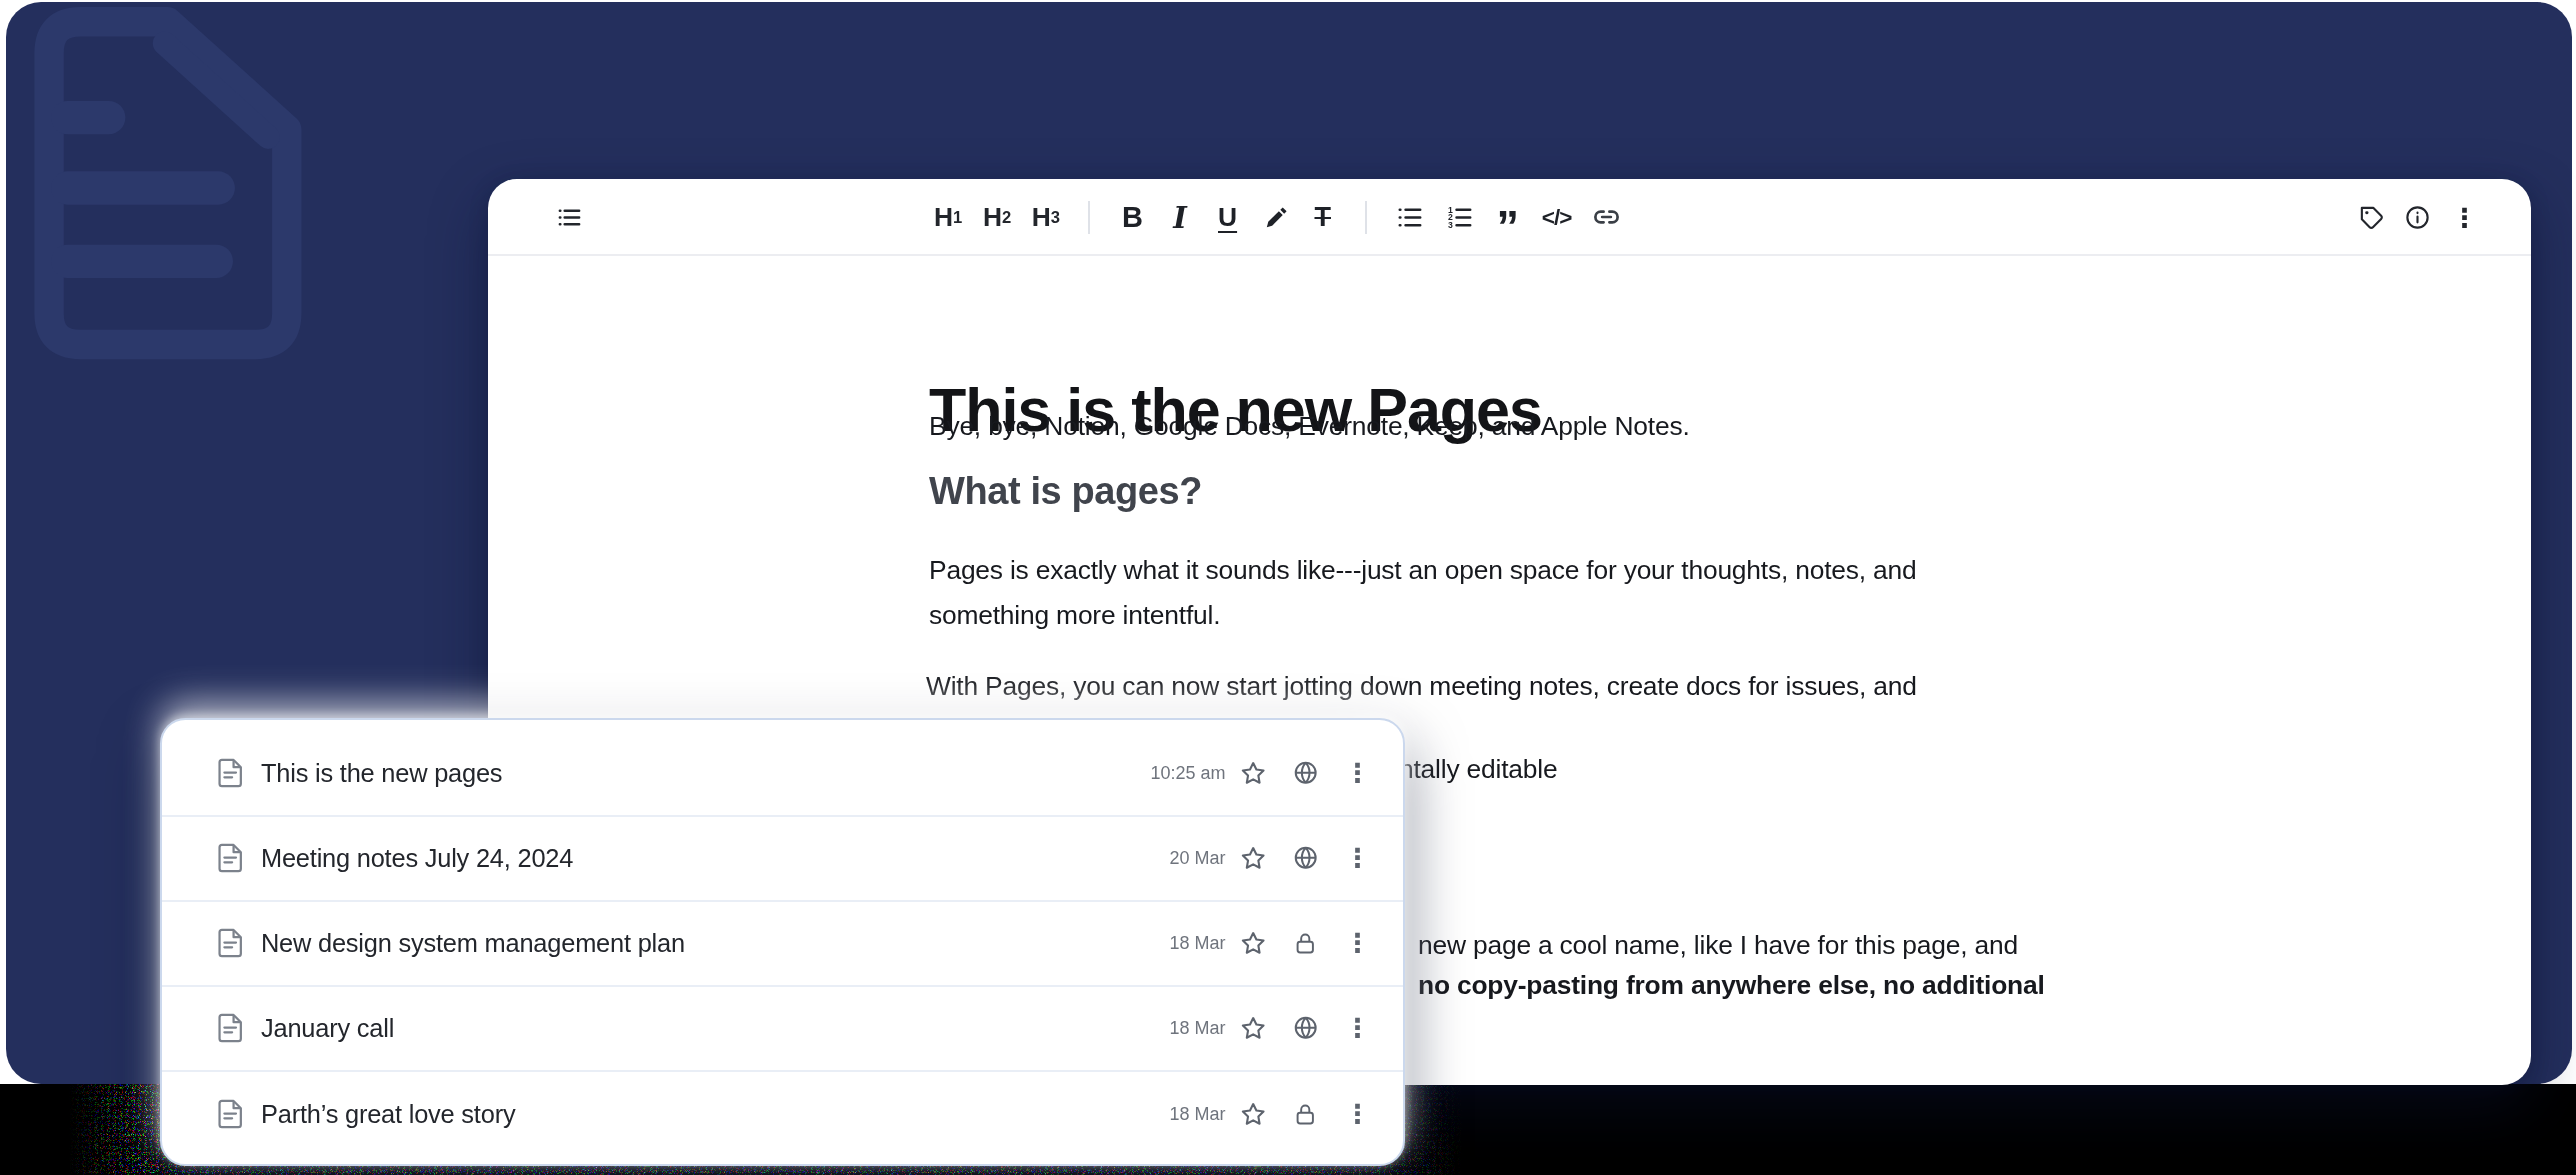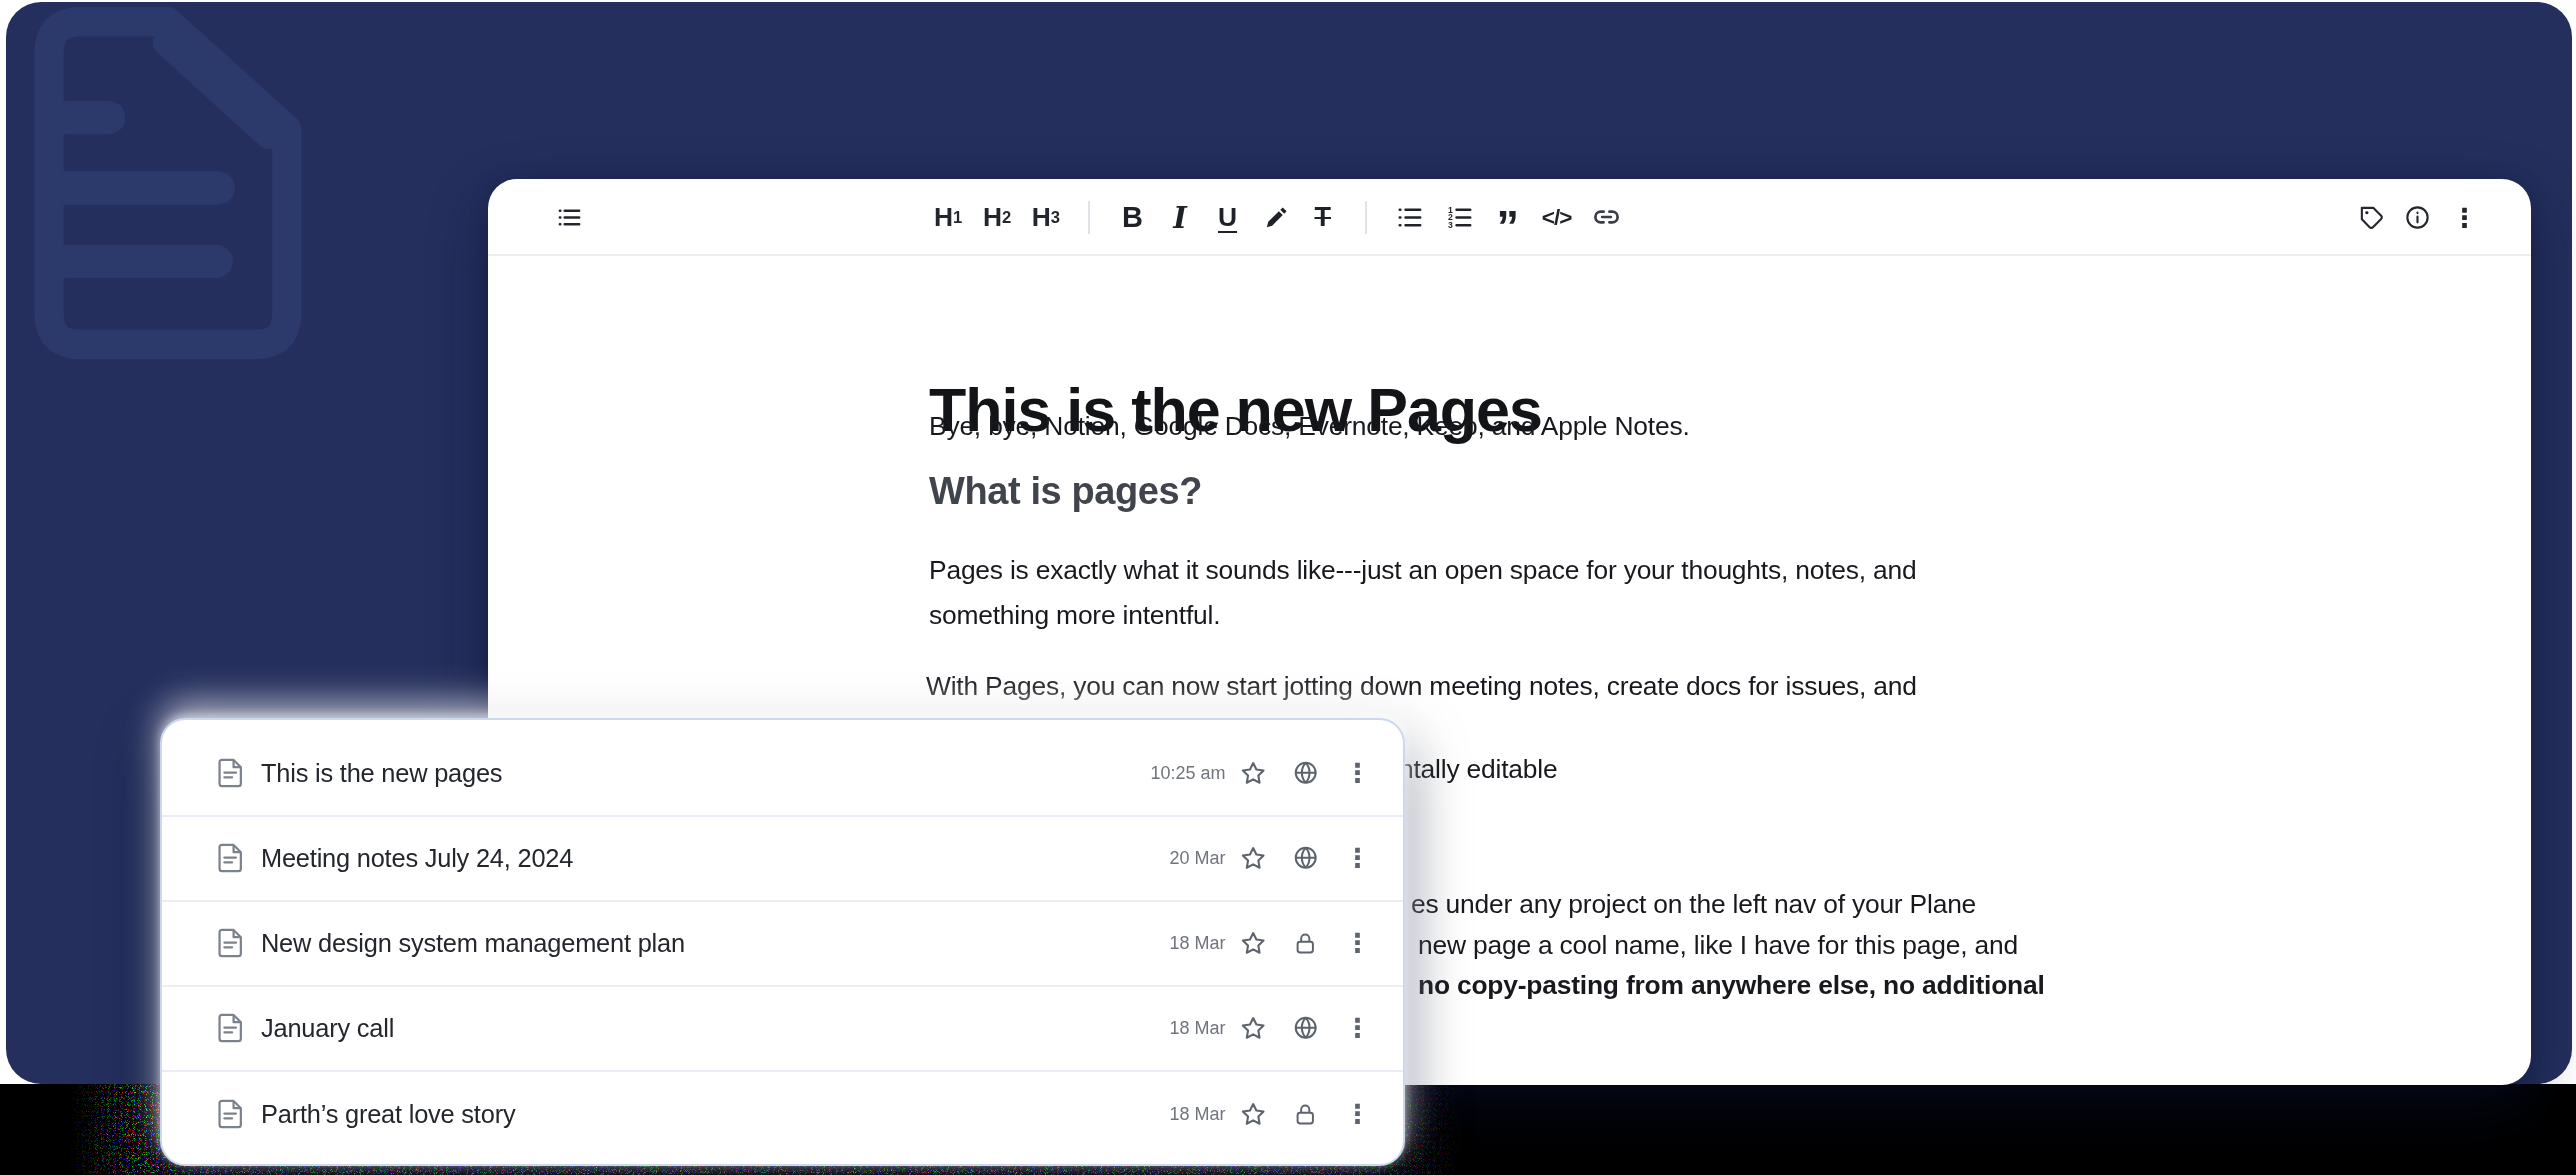--- a/index.html
+++ b/index.html
@@ -181,21 +181,20 @@
     </div>
 
     <div class="content">
       <div class="doc-title">This is the new Pages</div>
       <div class="tline doc-sub">Bye, bye, Notion, Google Docs, Evernote, Keep, and Apple Notes.</div>
       <div class="h2">What is pages?</div>
       <div class="tline p1l1">Pages is exactly what it sounds like---just an open space for your thoughts, notes, and</div>
       <div class="tline p1l2">something more intentful.</div>
       <div class="tline p2l1">With Pages, you can now start jotting down meeting notes, create docs for issues, and</div>
       <div class="tline p2l3">ntally editable</div>
-      <div class="tline p3l1">es under any project on the left nav of your Plane</div>
       <div class="tline p3l2">new page a cool name, like I have for this page, and</div>
       <div class="tline p3l3">no copy-pasting from anywhere else, no additional</div>
     </div>
   </div>
 
   <div class="pages-panel">
 
     <div class="prow divided">
       <span class="ficon">
         <svg width="26.4" height="30" viewBox="0 0 27 31" fill="none" stroke="#7c828c" stroke-width="2.3" stroke-linejoin="round">

